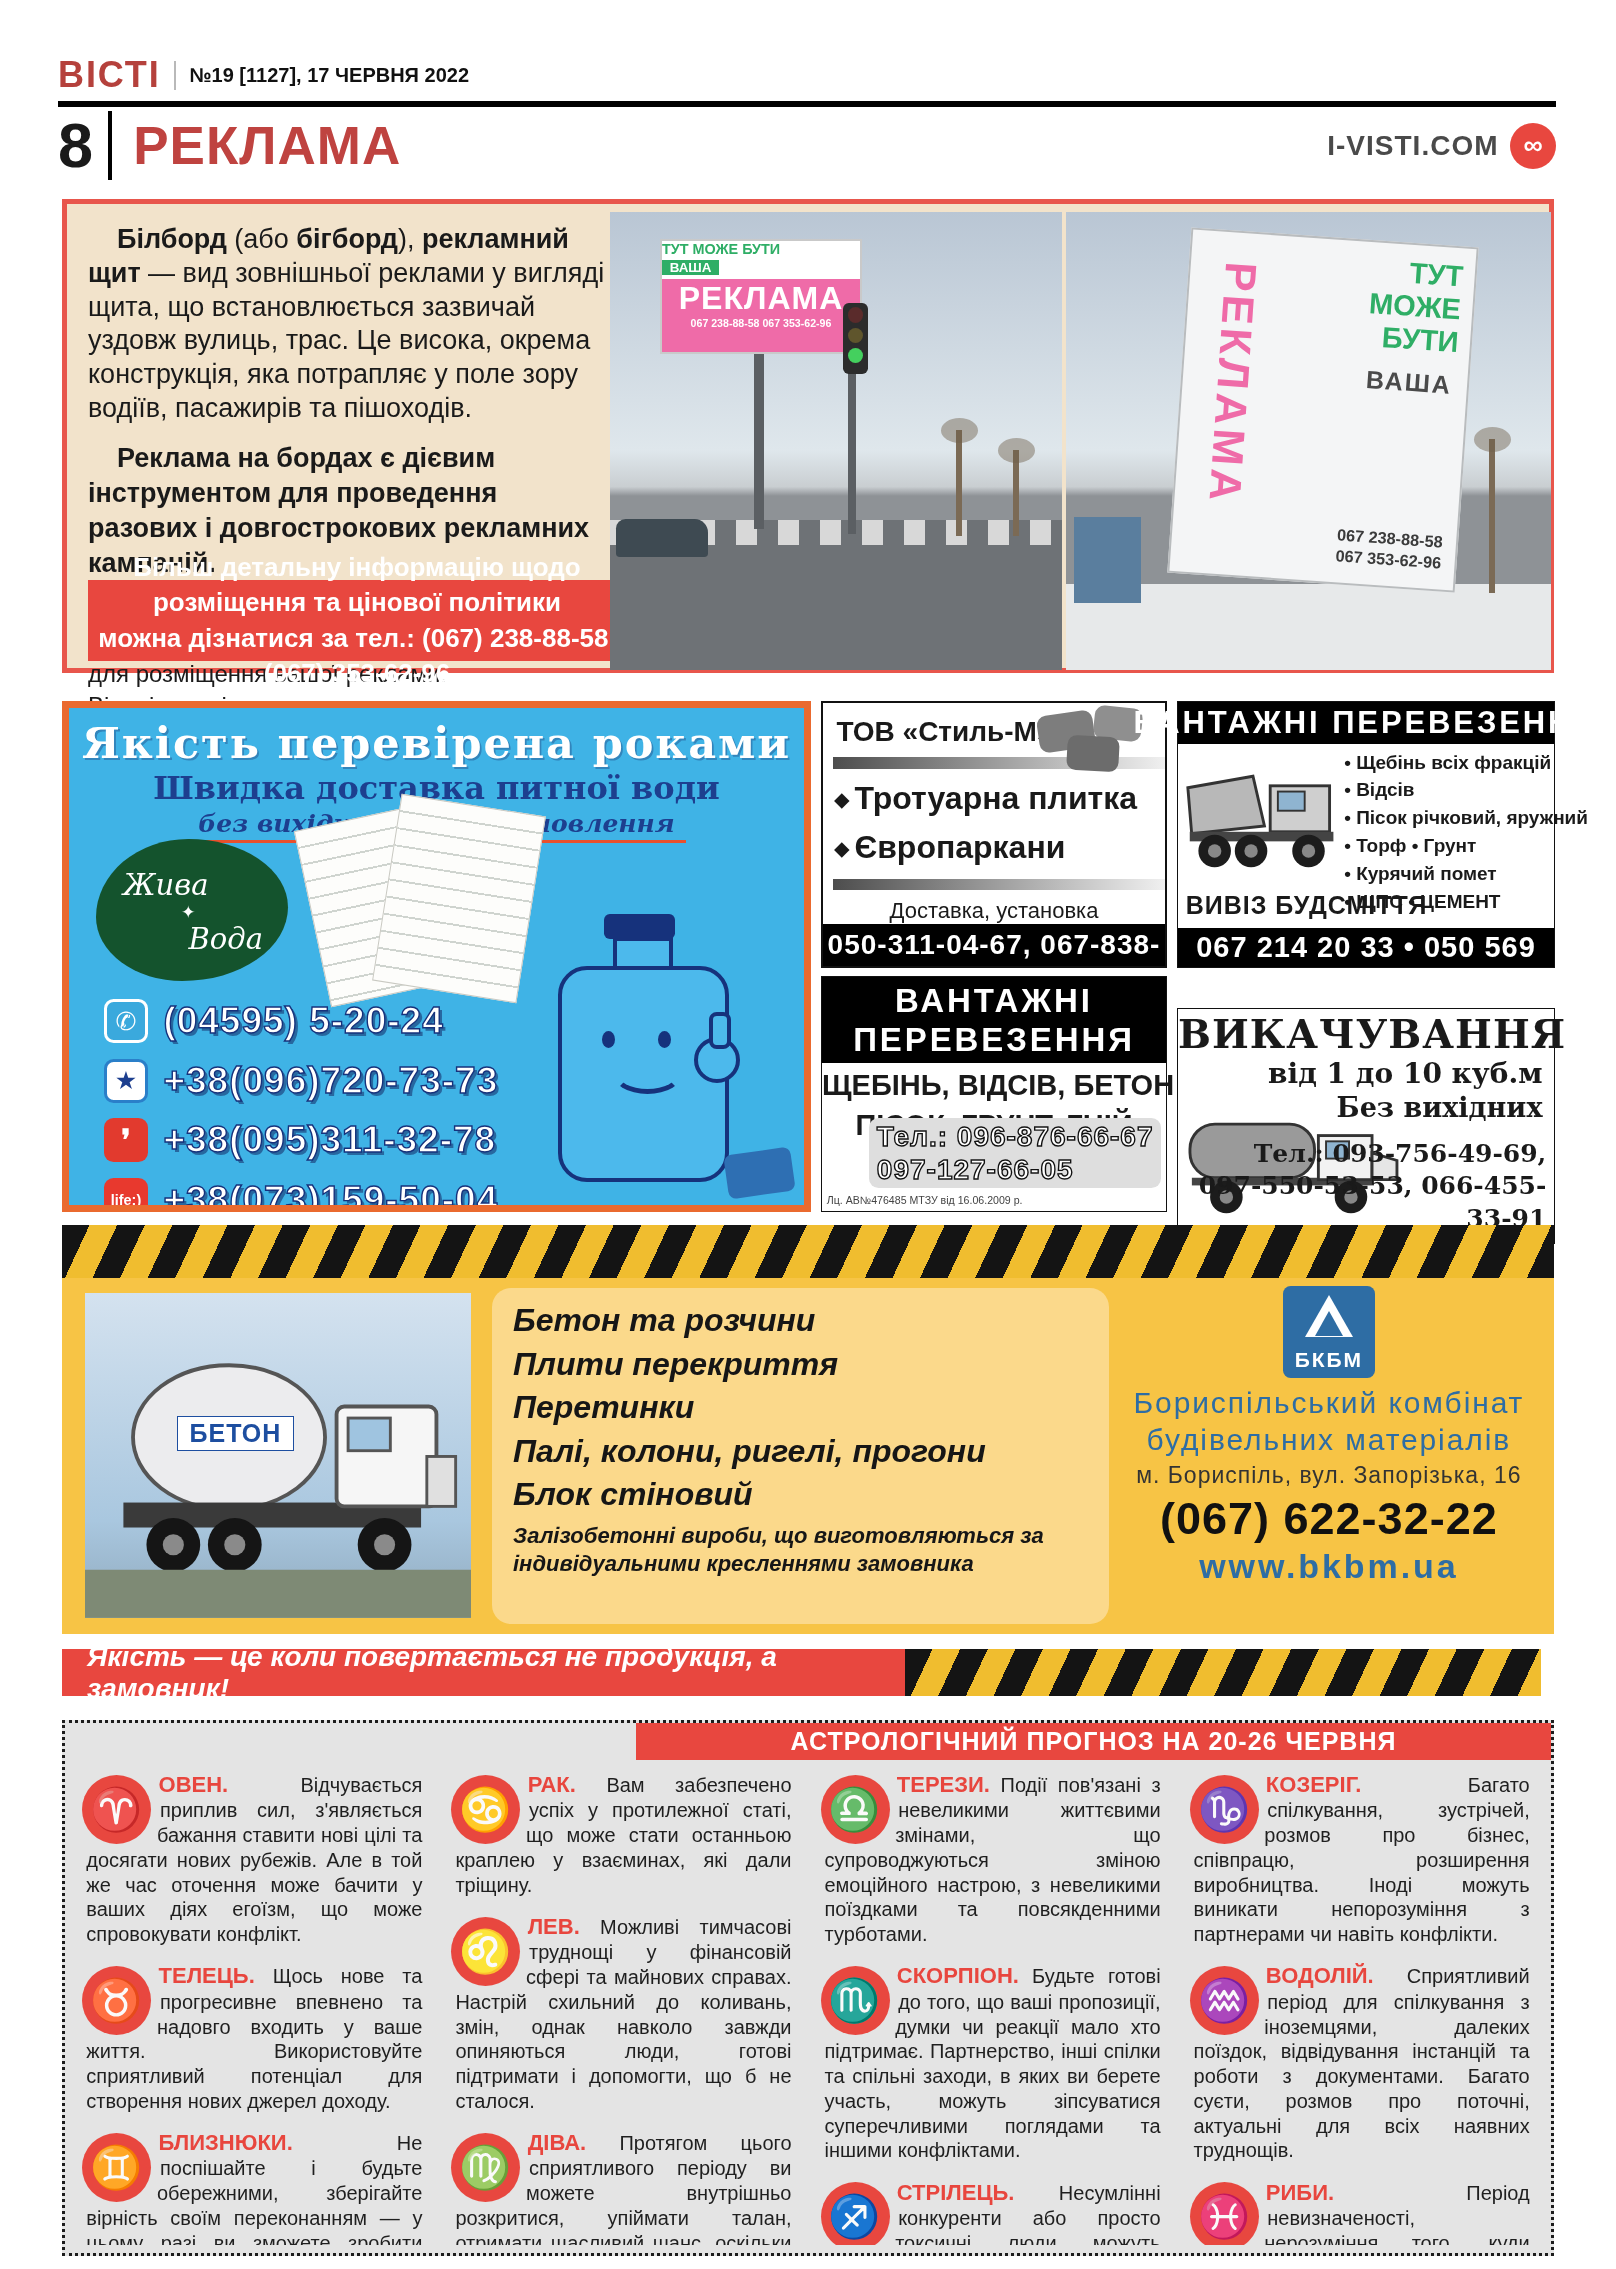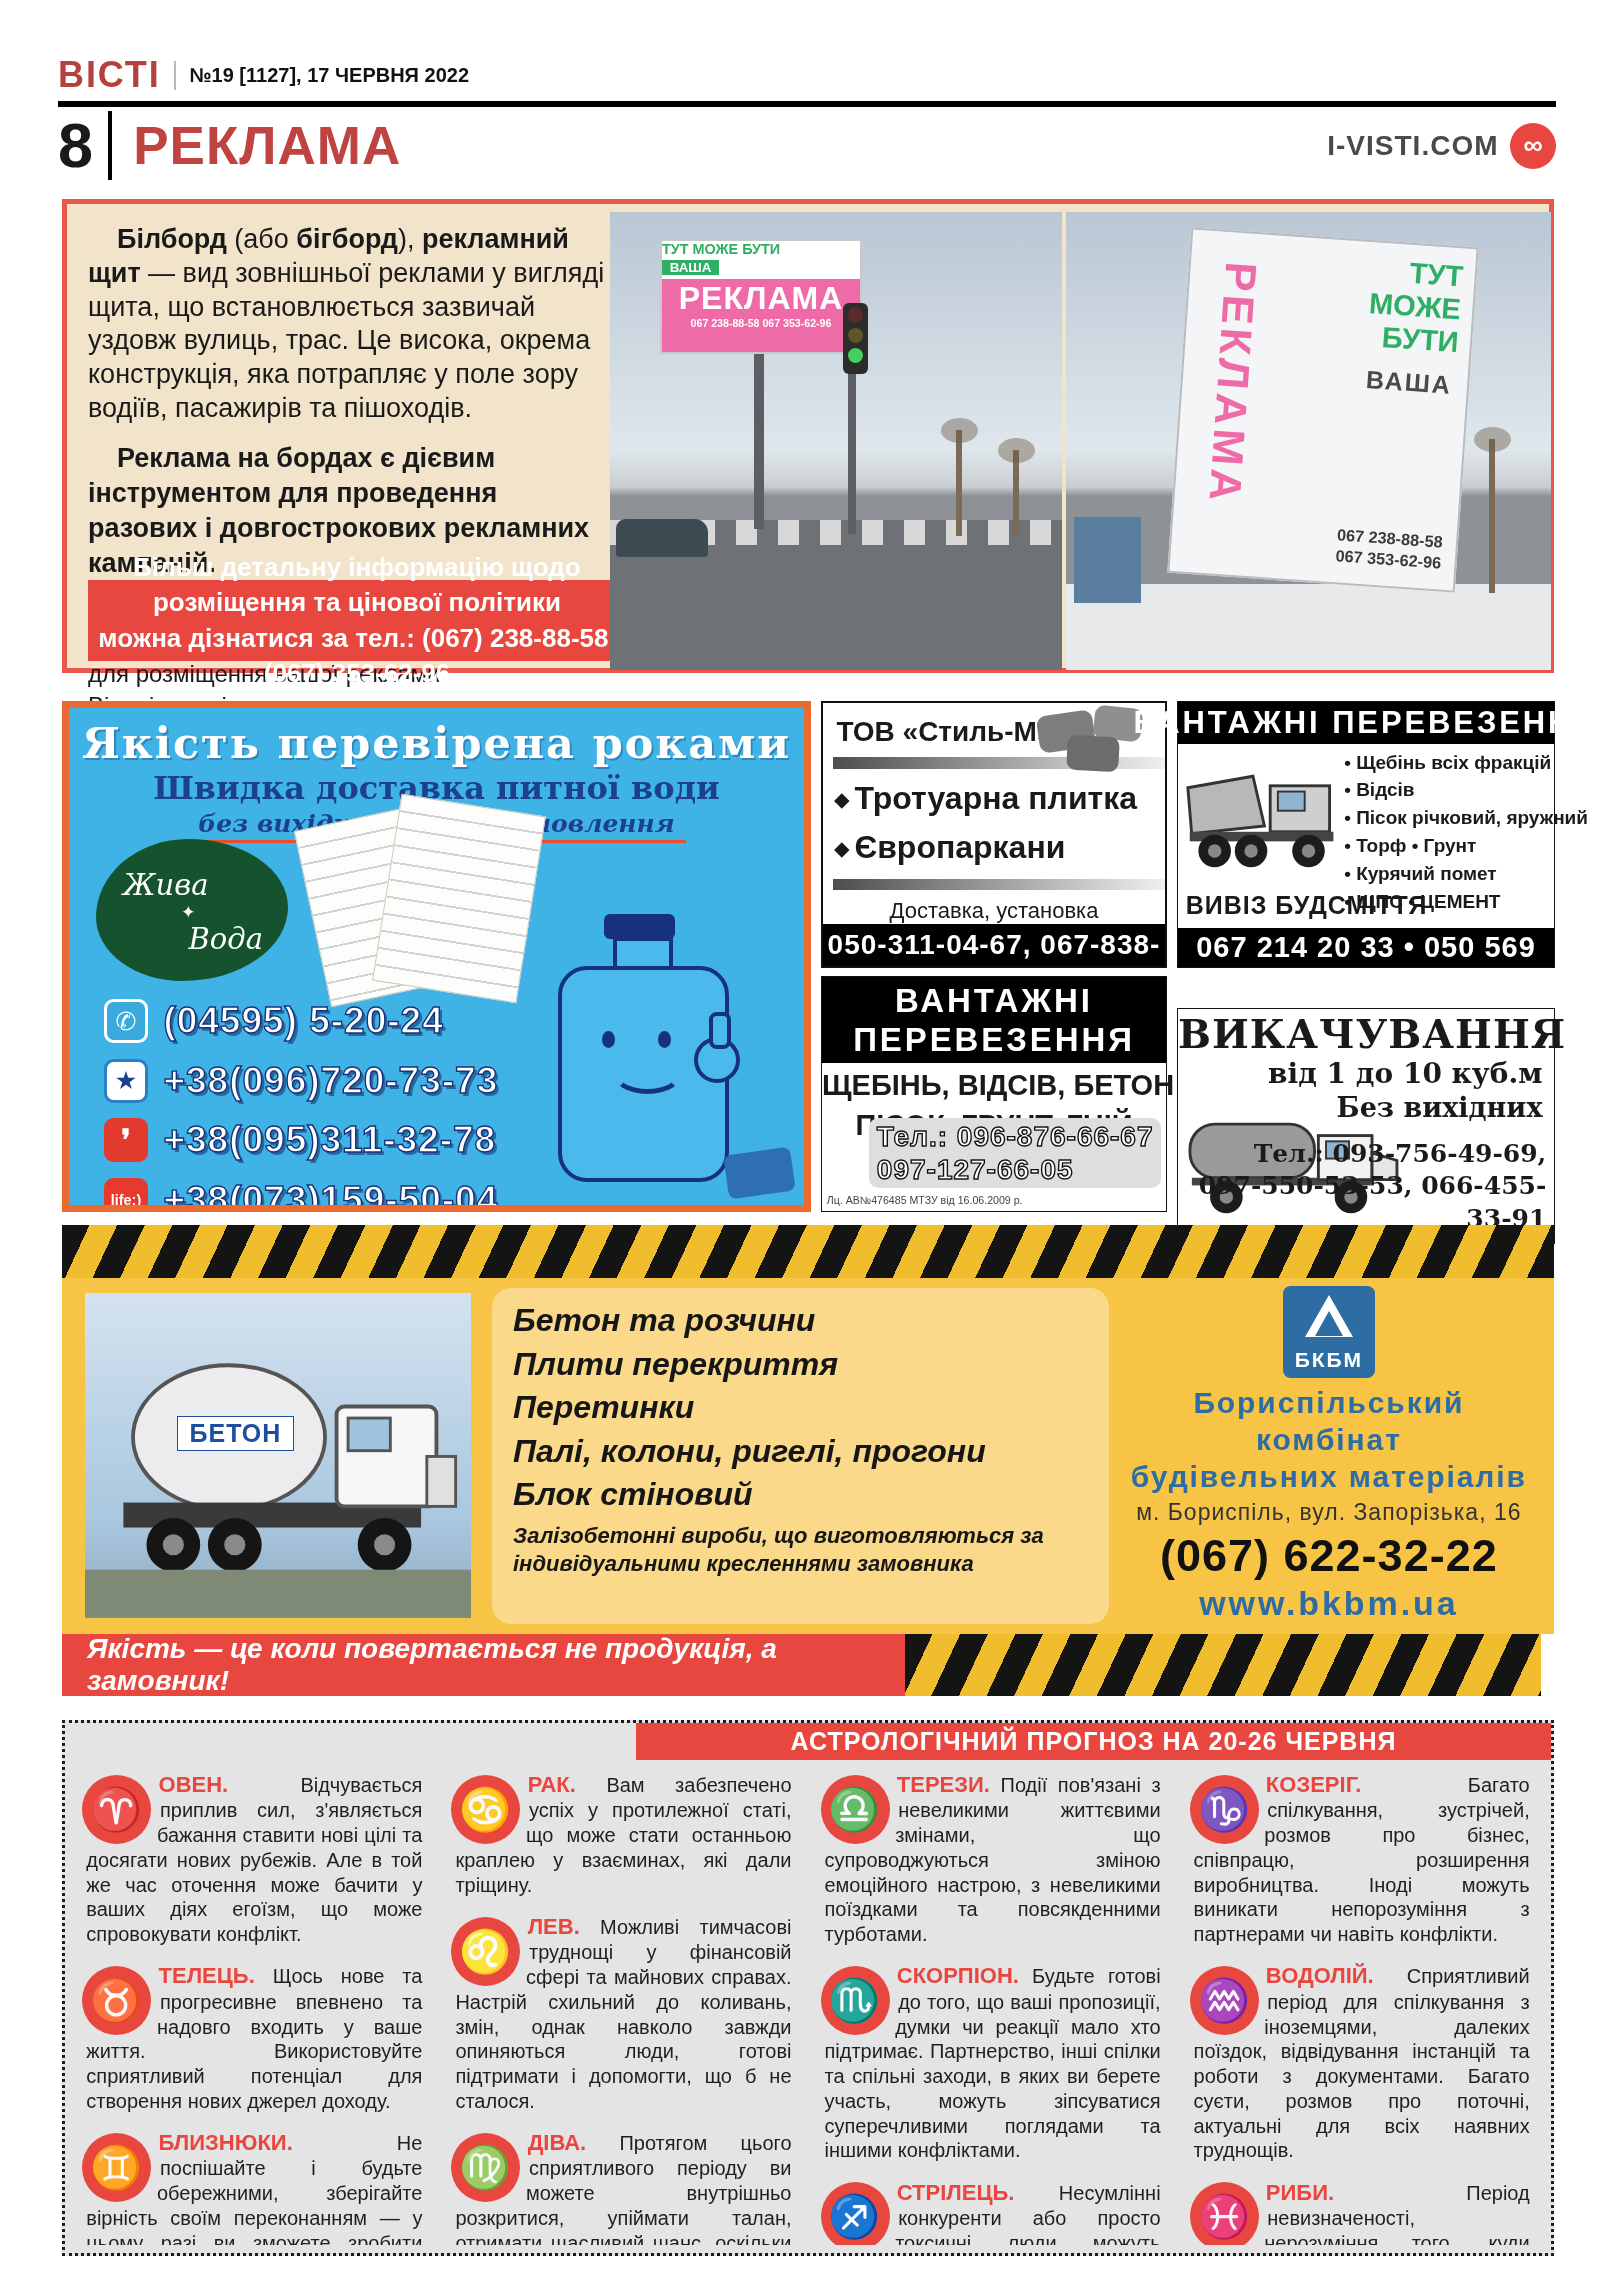--- a/index.html
+++ b/index.html
@@ -176,25 +176,25 @@
             padding:11.5px 21px;box-sizing:border-box;}
   .bk-item{font-size:32px;font-weight:bold;font-style:italic;line-height:1.36;white-space:nowrap;color:#161616;}
   .bk-note{font-size:22px;font-weight:bold;font-style:italic;margin-top:5.8px;line-height:1.25;color:#161616;}
   .bk-right{position:absolute;left:1059px;right:17.3px;top:7.7px;text-align:center;}
   .bk-logo{width:92px;height:92px;background:#2e6da4;margin:0 auto;border-radius:7.7px;position:relative;}
   .bk-tri{position:absolute;left:22px;top:9.6px;width:0;height:0;border-left:24px solid transparent;
           border-right:24px solid transparent;border-bottom:42px solid #fff;}
   .bk-tri-in{position:absolute;left:32px;top:25px;width:0;height:0;border-left:14.4px solid transparent;
              border-right:14.4px solid transparent;border-bottom:25px solid #2e6da4;}
   .bk-logo-txt{position:absolute;left:0;right:0;bottom:5.8px;color:#fff;font-weight:bold;font-size:21px;letter-spacing:1.9px;}
-  .bk-co{color:#2e6da4;font-weight:bold;font-size:30px;line-height:1.22;margin-top:7.7px;letter-spacing:1.9px;}
+  .bk-co{color:#2e6da4;font-weight:normal;font-size:30px;line-height:1.22;margin-top:7.7px;letter-spacing:1.9px;}
   .bk-addr{color:#333;font-size:23px;margin-top:3.8px;letter-spacing:1px;}
   .bk-phone{color:#111;font-weight:bold;font-size:45px;margin-top:3.8px;letter-spacing:1px;}
   .bk-site{color:#2e6da4;font-weight:bold;font-size:34px;margin-top:1.9px;letter-spacing:2.9px;}
-  .bk-bottom{position:absolute;bottom:0;left:0;right:13px;height:62px;display:flex;}
+  .bk-bottom{position:absolute;bottom:0;left:0;right:13px;height:47px;display:flex;}
   .bk-slogan{flex:0 0 57%;background:#e8473f;color:#fff;font-weight:bold;font-style:italic;font-size:28px;
              display:flex;align-items:center;padding-left:25px;box-sizing:border-box;}
   .bk-bhz{flex:1;}
 
   
   .horo{position:absolute;left:62px;top:1720px;width:1492px;height:536px;background:#e4e4e4;
         border:3.8px dotted #1c1c1c;box-sizing:border-box;overflow:hidden;}
   .h-title{position:absolute;top:0;right:0;width:915px;height:37px;background:#e8473f;color:#fff;font-weight:bold;
            font-size:25px;text-align:center;line-height:37px;letter-spacing:1px;}
   .h-grid{position:absolute;top:44px;left:17.3px;right:17.3px;bottom:7.7px;display:grid;

